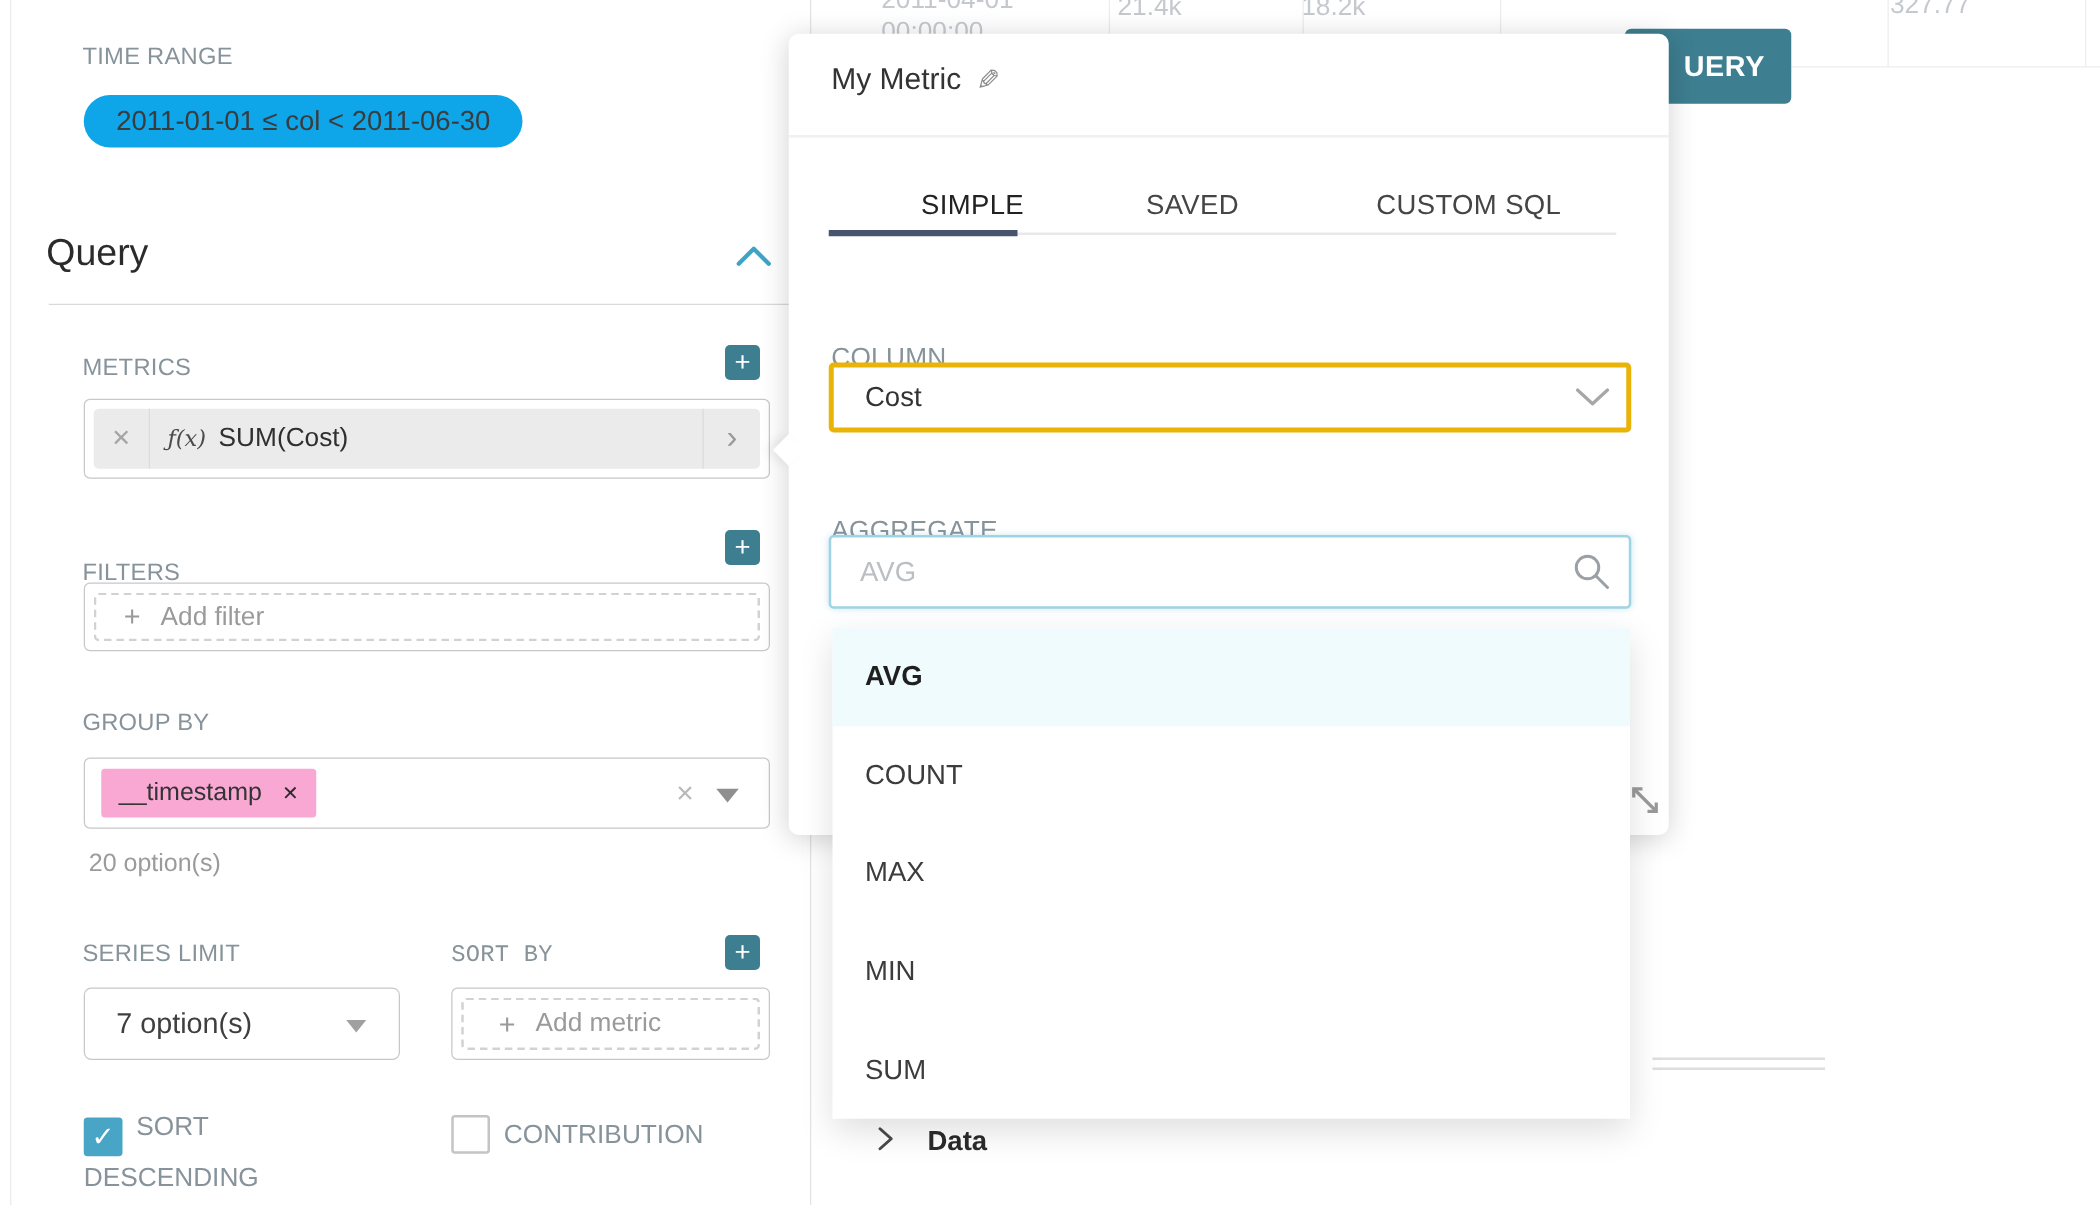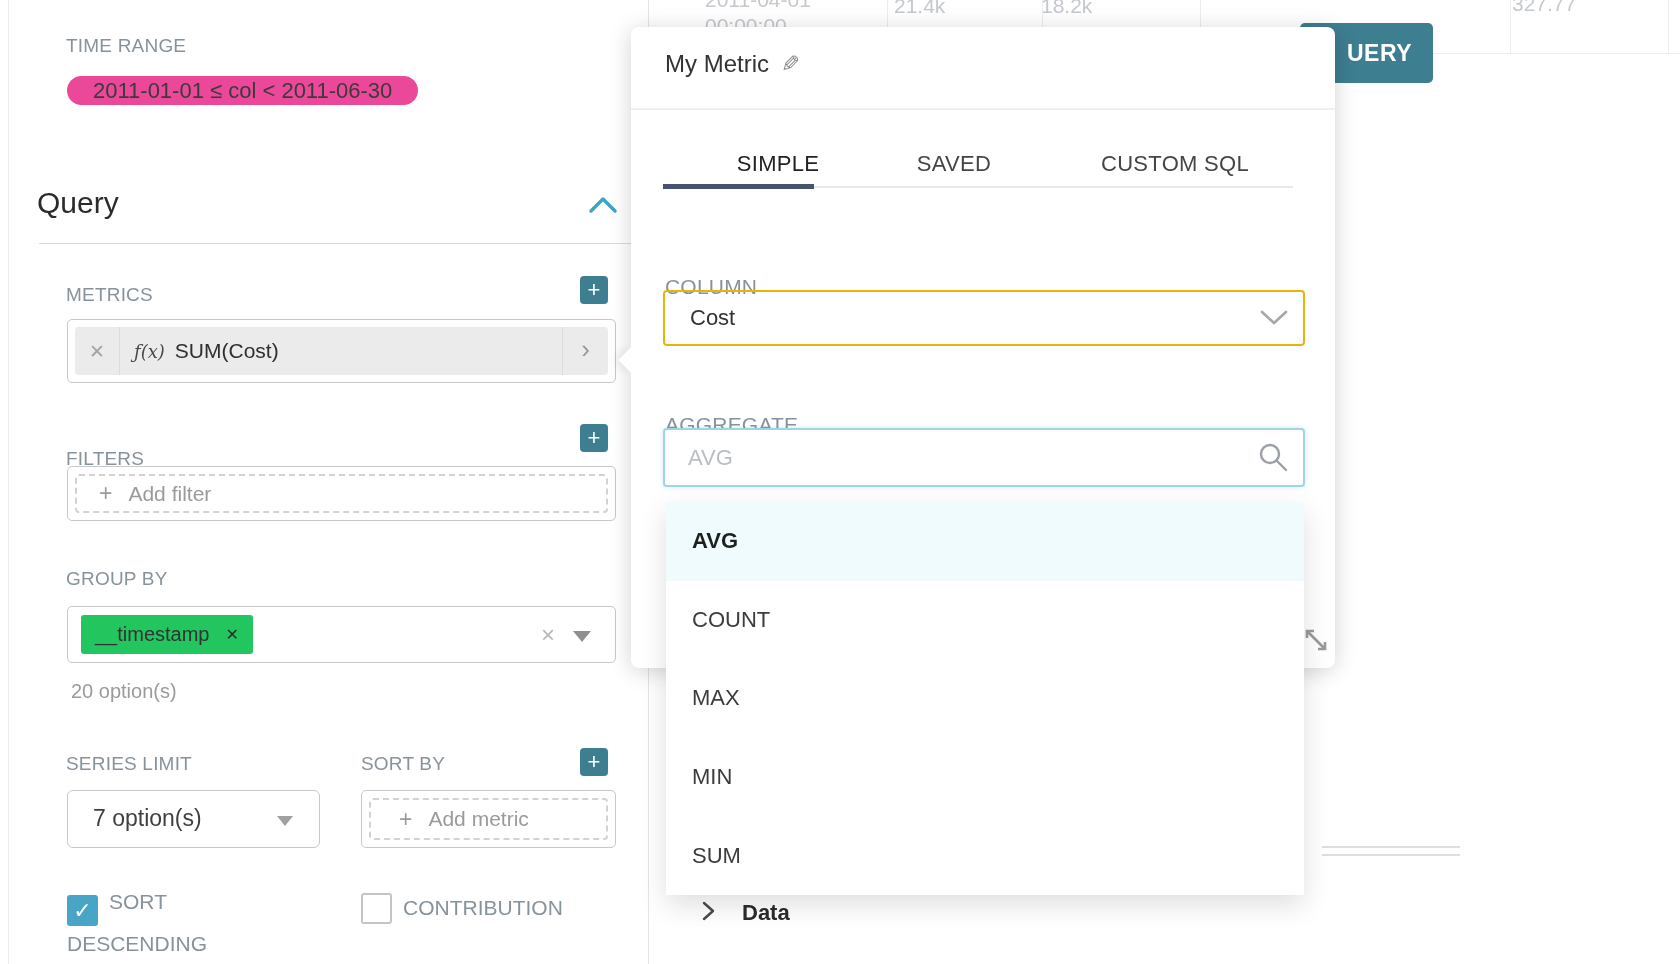--- a/index.html
+++ b/index.html
@@ -17,40 +17,40 @@
   .run-btn{position:absolute;left:1300px;top:23px;width:133px;height:60px;background:#3d7e90;
            border-radius:5px;color:#fff;font-size:23px;font-weight:600;letter-spacing:.5px;
            display:flex;align-items:center;justify-content:flex-end;padding-right:21px;box-sizing:border-box;z-index:2;}
 
   .splitter-line{position:absolute;left:1322px;width:138px;height:2px;background:#dedede;z-index:1;}
   .data-row{position:absolute;left:700px;top:900px;display:flex;align-items:flex-start;gap:26px;z-index:1;}
   .data-title{font-size:22px;font-weight:700;color:#2b2b2b;}
 
   
   .sec-label{position:absolute;color:#87939b;font-size:19px;font-weight:500;letter-spacing:.2px;white-space:nowrap;}
-  .time-pill{position:absolute;left:67px;top:76px;height:29px;padding:0 26px;background:#ec4899;
+  .time-pill{position:absolute;left:67px;top:76px;height:42px;padding:0 26px;background:#0ea5e9;
              border-radius:21px;display:flex;align-items:center;font-size:22px;color:#3b3b3b;white-space:nowrap;}
   .query-title{position:absolute;left:37px;top:186px;font-size:30px;color:#2b2b2b;}
   .query-hr{position:absolute;left:39px;top:243px;width:606px;height:1px;background:#d9d9d9;}
 
   .plus-btn{position:absolute;width:28px;height:28px;background:#3d7e90;border-radius:4px;color:#fff;
             display:flex;align-items:center;justify-content:center;font-size:22px;line-height:1;font-weight:400;}
 
   .ctl-box{position:absolute;left:67px;width:549px;background:#fff;border:1px solid #c8c8c8;border-radius:5px;box-sizing:border-box;}
   .metric-inner{position:absolute;left:7px;top:7px;right:7px;bottom:7px;background:#ebebeb;border-radius:4px;
                 display:flex;align-items:center;font-size:21px;color:#2f2f2f;}
   .metric-x{width:44px;text-align:center;color:#a5a5a5;font-size:19px;border-right:1px solid #dcdcdc;align-self:stretch;
             display:flex;align-items:center;justify-content:center;}
   .metric-fx{font-style:italic;font-size:18px;color:#4a4a4a;margin:0 10px 0 14px;font-family:"DejaVu Serif",serif;}
   .metric-caret{margin-left:auto;width:46px;align-self:stretch;border-left:1px solid #dcdcdc;color:#9a9a9a;
                 font-size:26px;display:flex;align-items:center;justify-content:center;padding-bottom:4px;box-sizing:border-box;}
   .dashed-inner{position:absolute;left:7px;top:7px;right:7px;bottom:7px;border:2px dashed #d2d2d2;border-radius:4px;
                 display:flex;align-items:center;color:#9a9a9a;font-size:21px;}
   .dashed-inner .plus{font-size:23px;margin:0 16px 0 22px;color:#9a9a9a;}
-  .tag{height:39px;background:#22c55e;border-radius:3px;display:flex;align-items:center;
+  .tag{height:39px;background:#f9a8d4;border-radius:3px;display:flex;align-items:center;
        font-size:20px;color:#333;padding:0 14px;margin:8px 0 0 13px;width:max-content;gap:16px;}
   .tag b{font-size:16px;color:#2b2b2b;cursor:pointer;}
   .select-clear{position:absolute;right:60px;top:16px;color:#b9b9b9;font-size:24px;line-height:1;}
   .tri-down{position:absolute;width:0;height:0;border-left:9px solid transparent;border-right:9px solid transparent;border-top:11px solid #999;}
   .hint{position:absolute;color:#9b9b9b;font-size:20px;}
   .sel-text{font-size:23px;color:#3f3f3f;position:absolute;left:25px;top:14px;}
   .cb-row{position:absolute;font-size:21px;color:#87939b;line-height:35px;}
   .checkbox{display:inline-block;width:31px;height:31px;border-radius:3px;vertical-align:-9px;margin-right:11px;
             box-sizing:border-box;text-align:center;line-height:31px;}
   .checkbox.on{background:#49a5c6;color:#fff;font-size:22px;font-weight:700;}
@@ -62,21 +62,21 @@
   .pop-arrow{position:absolute;left:622px;top:351px;width:18px;height:18px;background:#fff;transform:rotate(45deg);
              box-shadow:-4px 4px 8px rgba(0,0,0,.07);z-index:6;}
   .pop-title{position:absolute;left:34px;top:23px;font-size:24px;color:#333;display:flex;align-items:center;gap:12px;}
   .pencil{color:#8a8a8a;font-size:23px;transform:scaleX(-1);display:inline-block;}
   .pop-hr{position:absolute;left:0;top:81px;width:100%;height:2px;background:#f0f0f0;}
   .tab{position:absolute;transform:translateX(-50%);font-size:22px;color:#454545;letter-spacing:.3px;white-space:nowrap;top:124px;}
   .tab.active{color:#222;margin-left:39px;}
   .tab-track{position:absolute;left:32px;top:159px;width:630px;height:2px;background:#e9e9e9;}
   .tab-bar{position:absolute;left:32px;top:157px;width:151px;height:5px;background:#48536e;}
   .pop-label{position:absolute;left:34px;color:#87939b;font-size:21px;font-weight:500;letter-spacing:.2px;}
-  .pop-select{position:absolute;left:32px;top:263px;width:642px;height:56px;border:2px solid #eab308;border-radius:4px;
+  .pop-select{position:absolute;left:32px;top:263px;width:642px;height:56px;border:4px solid #eab308;border-radius:4px;
               box-sizing:border-box;display:flex;align-items:center;font-size:22px;color:#333;padding-left:25px;}
   .pop-input{position:absolute;left:32px;top:401px;width:642px;height:59px;border:2px solid #9ed4e4;border-radius:4px;
              box-sizing:border-box;font-size:22px;color:#333;padding:0 60px 0 23px;outline:none;
              box-shadow:0 0 5px rgba(73,165,198,.25);font-family:inherit;}
   .pop-input::placeholder{color:#b9bfc4;}
   .chev-down,.search-ic,.resize-ic{position:absolute;}
 
   
   .agg-dd{position:absolute;left:666px;top:502px;width:638px;height:393px;background:#fff;z-index:8;
           box-shadow:0 10px 26px rgba(0,0,0,.13);display:flex;flex-direction:column;}
@@ -148,21 +148,21 @@
     <div class="tag">
       <span>__timestamp</span>
       <b>✕</b>
     </div>
     <span class="select-clear">×</span>
     <span class="tri-down" style="right:24px;top:24px;border-top-color:#8f8f8f;"></span>
   </div>
   <div class="hint" style="left:71px;top:680px;">20 option(s)</div>
 
   <div class="sec-label" style="left:66px;top:753px;">SERIES LIMIT</div>
-  <div class="sec-label" style="left:361px;top:753px;">SORT BY</div>
+  <div class="sec-label" style="left:361px;top:753px;font-family:Liberation Mono, monospace;">SORT BY</div>
   <button class="plus-btn" style="left:580px;top:748px;border:none;cursor:pointer;">+</button>
 
   <div class="ctl-box" style="left:67px;top:790px;width:253px;height:58px;border-radius:6px;">
     <span class="sel-text">7 option(s)</span>
     <span class="tri-down" style="right:26px;top:25px;border-left-width:8px;border-right-width:8px;border-top:10px solid #a0a0a0;"></span>
   </div>
 
   <div class="ctl-box" style="left:361px;top:790px;width:255px;height:58px;">
     <div class="dashed-inner">
       <span class="plus" style="margin-left:28px;">+</span>

